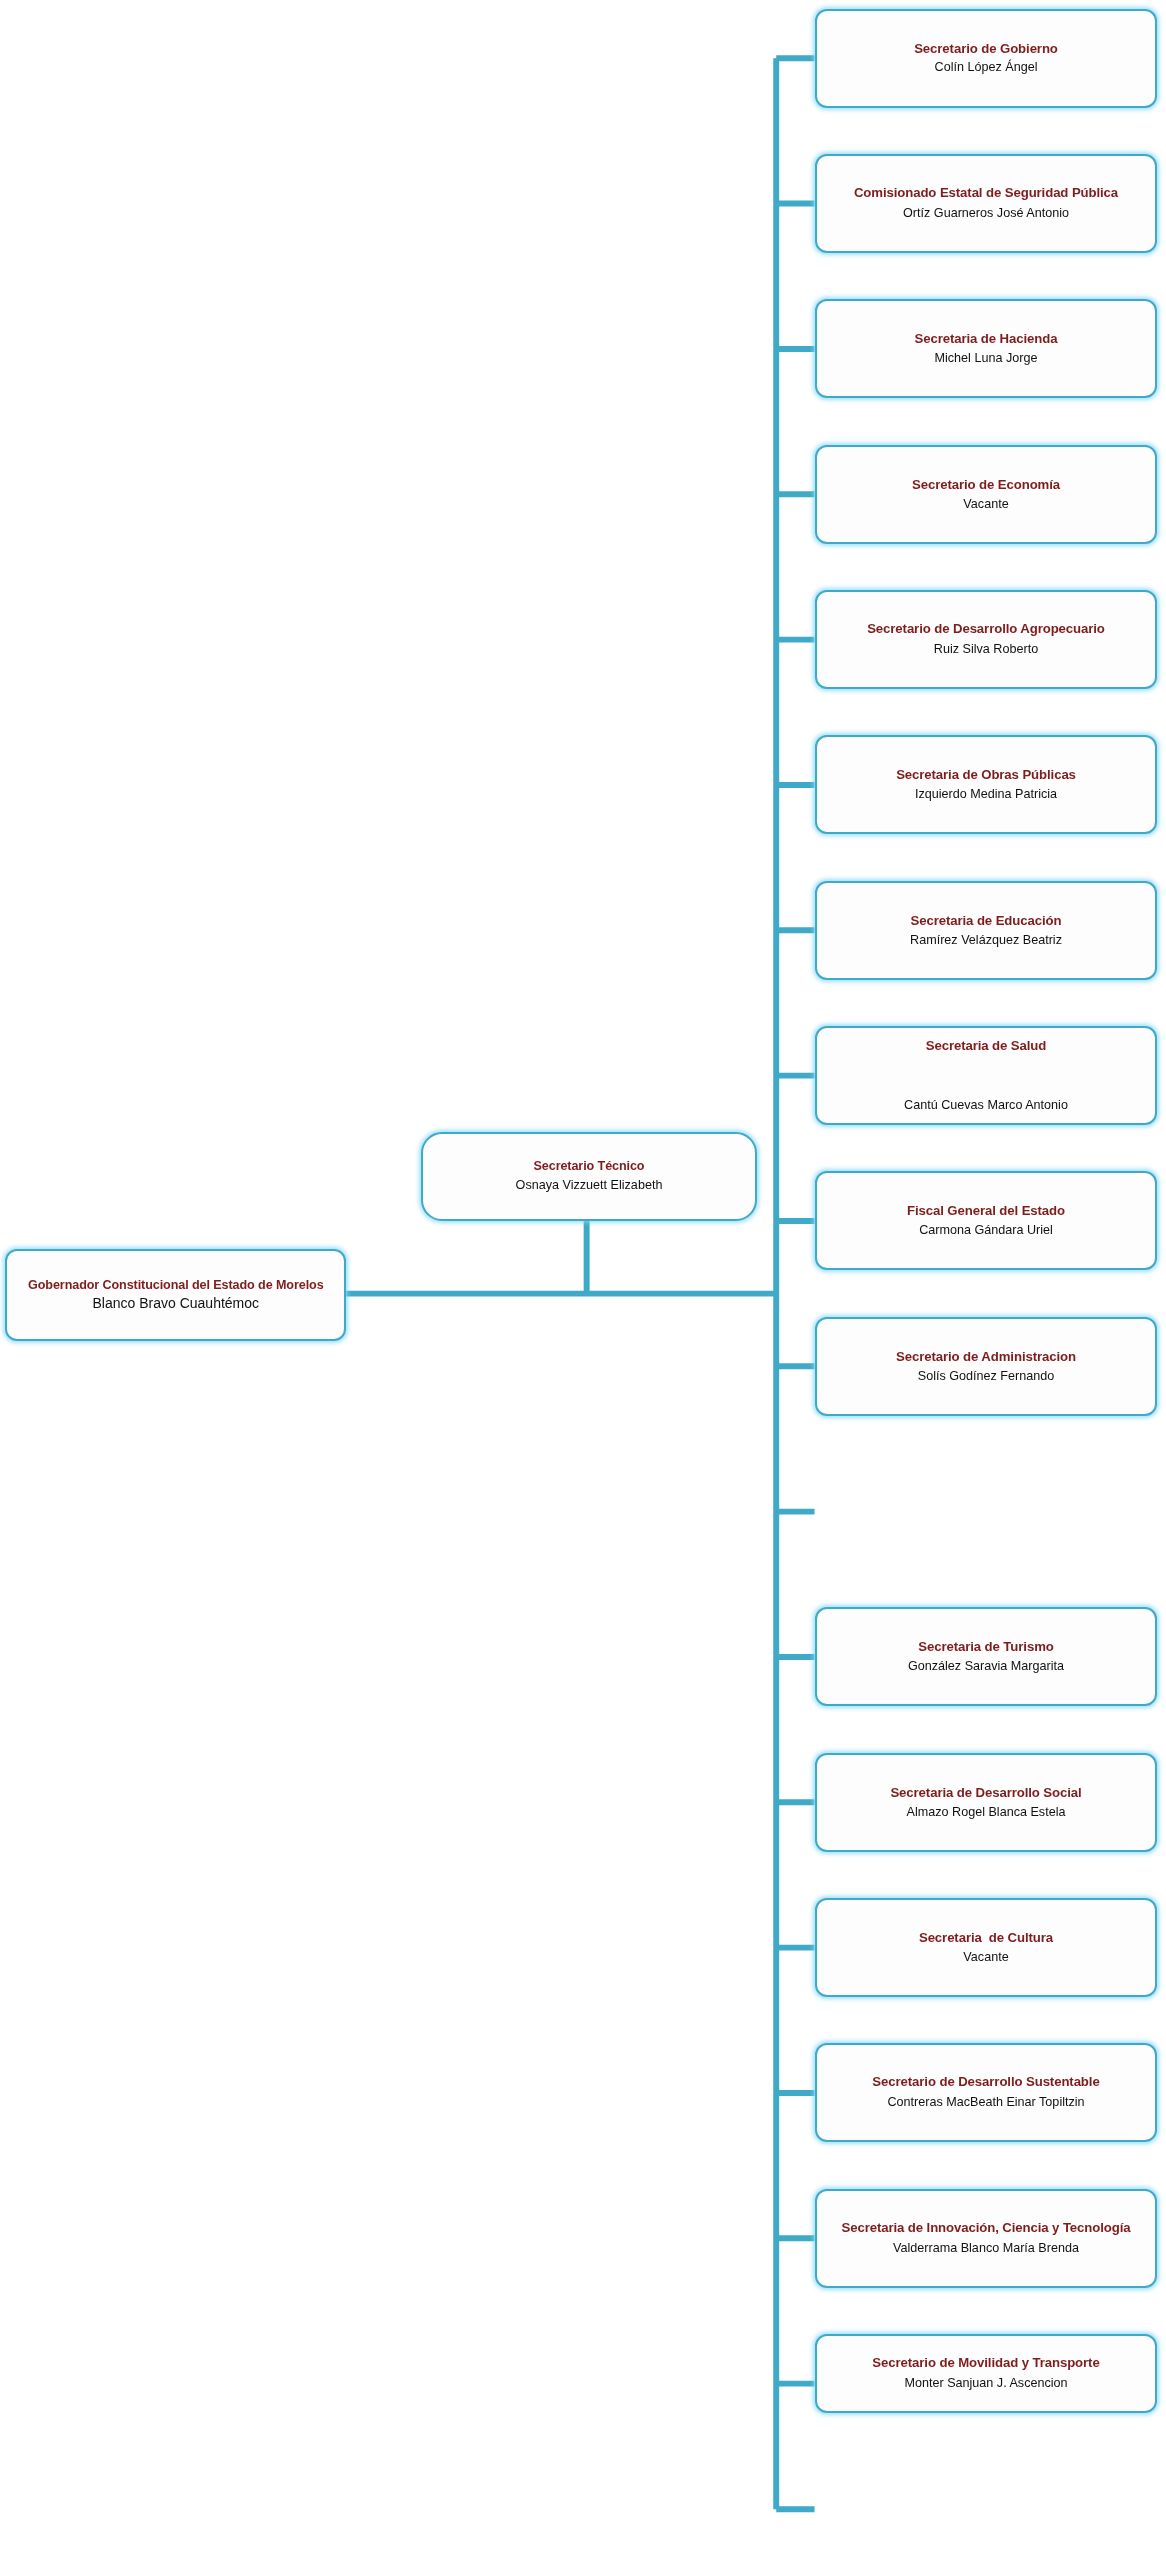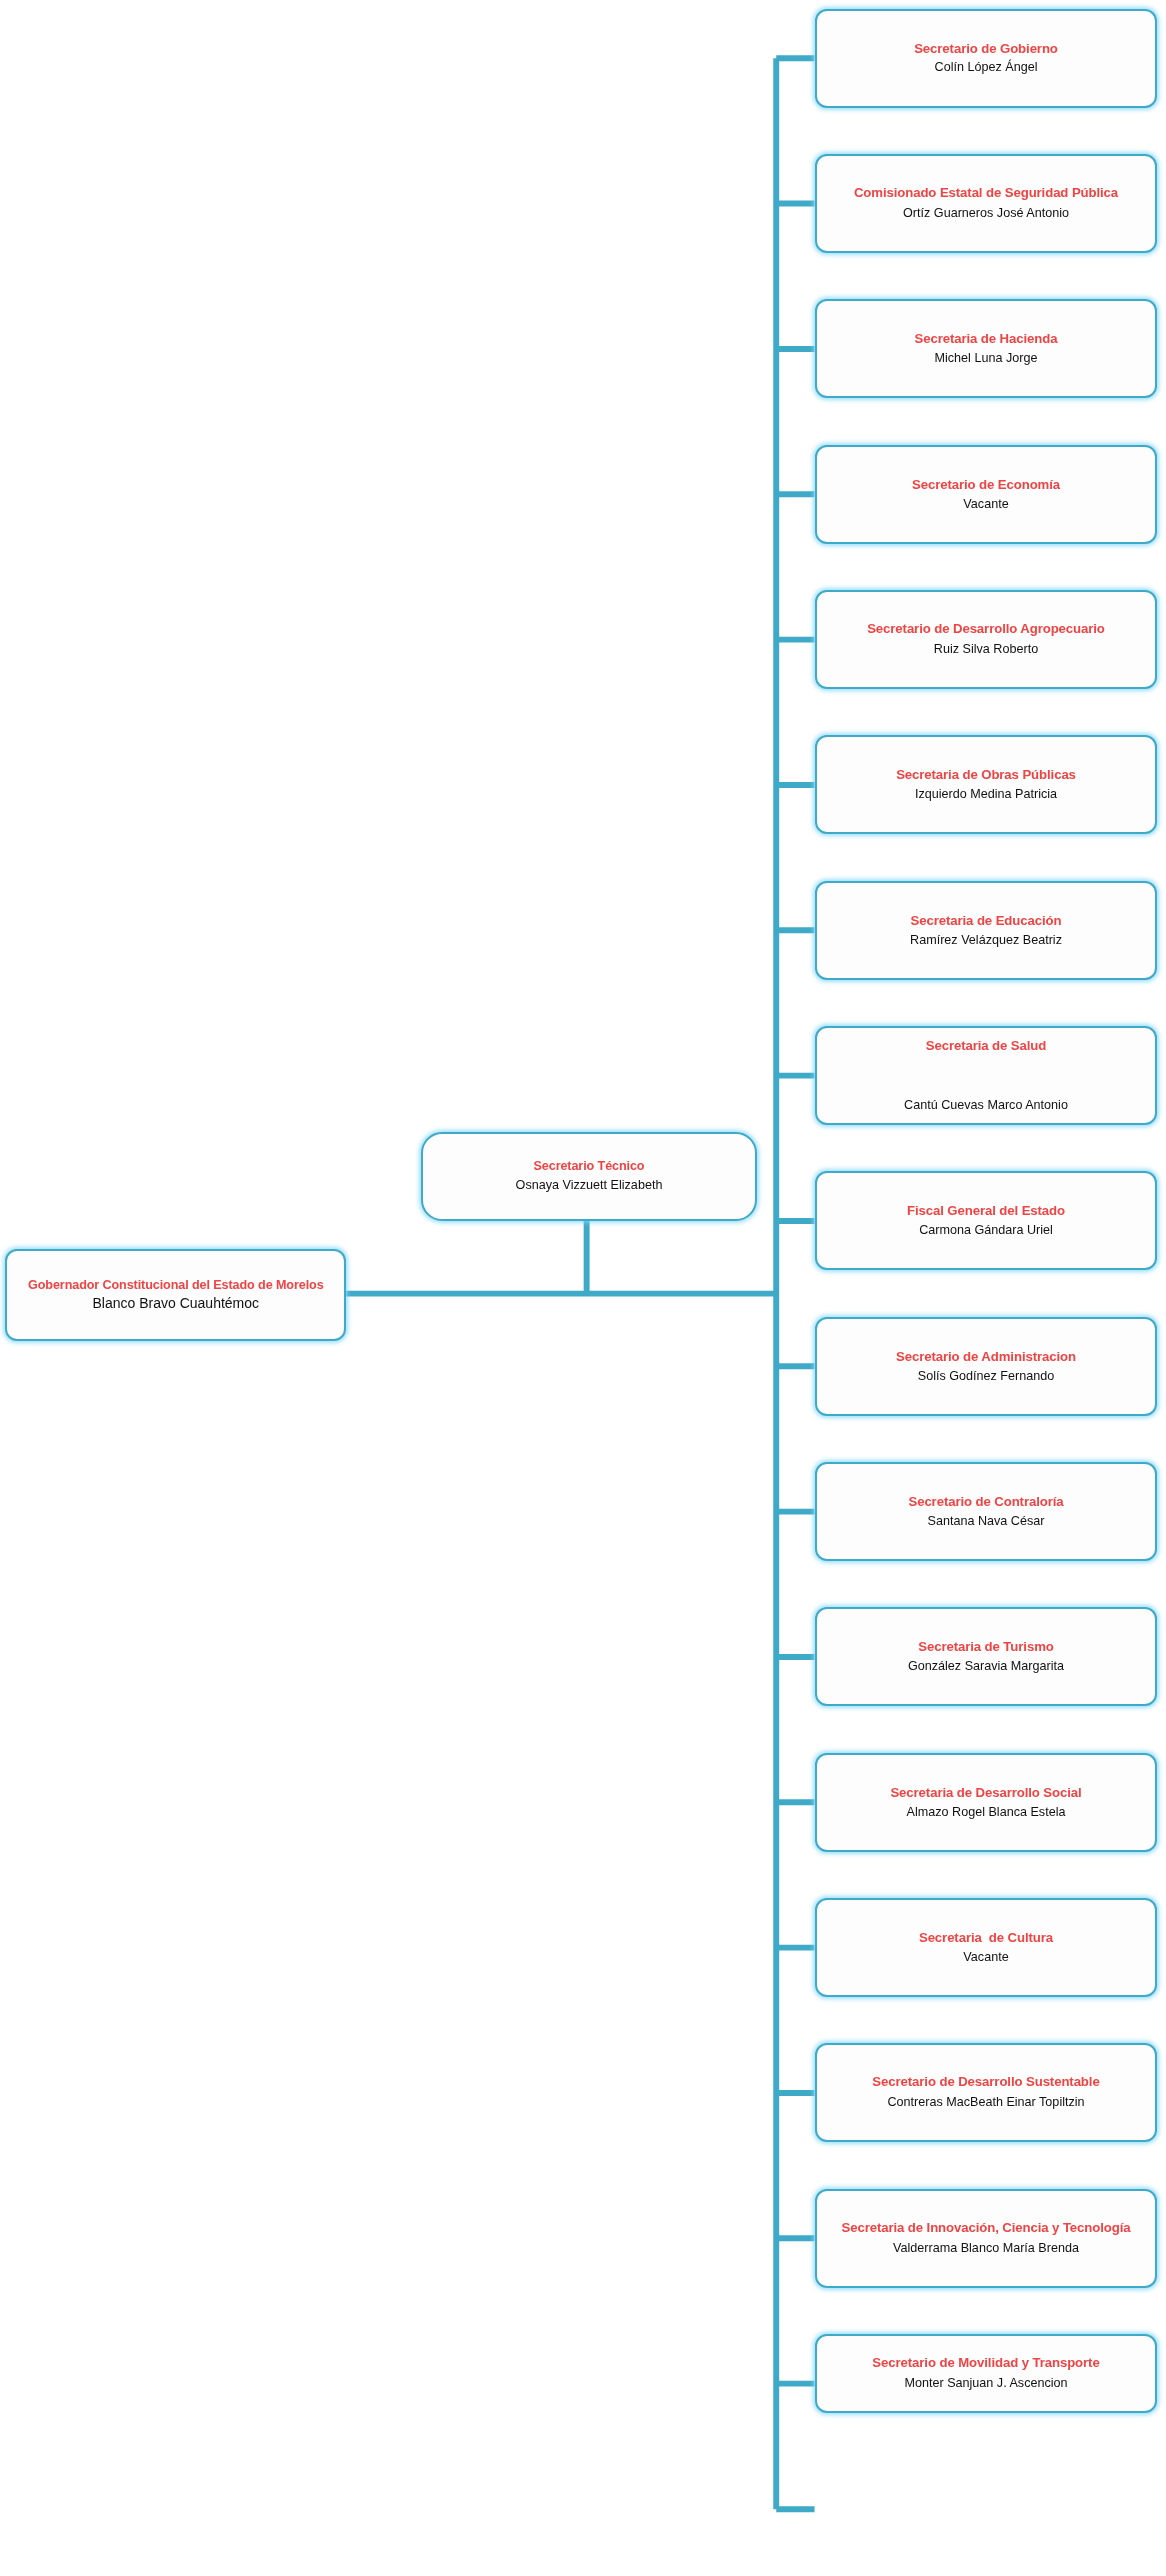--- a/index.html
+++ b/index.html
@@ -40,21 +40,21 @@
     display: flex;
     flex-direction: column;
     align-items: center;
     justify-content: center;
     text-align: center;
     padding: 2.6px 5.3px;
     z-index: 5;
   }
   .node .title {
     font-weight: bold;
-    color: #ef4444;
+    color: #7f1d1d;
     font-size: 13.2px;
     line-height: 1.14;
     letter-spacing: -0.1px;
     white-space: pre-wrap;
   }
   .node .person {
     font-weight: normal;
     color: #111111;
     font-size: 12.6px;
     line-height: 1.2;
@@ -158,24 +158,20 @@
   <div class="node" style="left:815px; top:1171px; width:342px; height:99px;">
     <div class="title">Fiscal General del Estado</div>
     <div class="person">Carmona Gándara Uriel</div>
   </div>
 
   <div class="node" style="left:815px; top:1317px; width:342px; height:99px;">
     <div class="title">Secretario de Administracion</div>
     <div class="person">Solís Godínez Fernando</div>
   </div>
 
-  <div class="node" style="left:815px; top:1462px; width:342px; height:99px;">
-    <div class="title">Secretario de Contraloría</div>
-    <div class="person">Santana Nava César</div>
-  </div>
 
   <div class="node" style="left:815px; top:1607px; width:342px; height:99px;">
     <div class="title">Secretaria de Turismo</div>
     <div class="person">González Saravia Margarita</div>
   </div>
 
   <div class="node" style="left:815px; top:1753px; width:342px; height:99px;">
     <div class="title">Secretaria de Desarrollo Social</div>
     <div class="person">Almazo Rogel Blanca Estela</div>
   </div>

